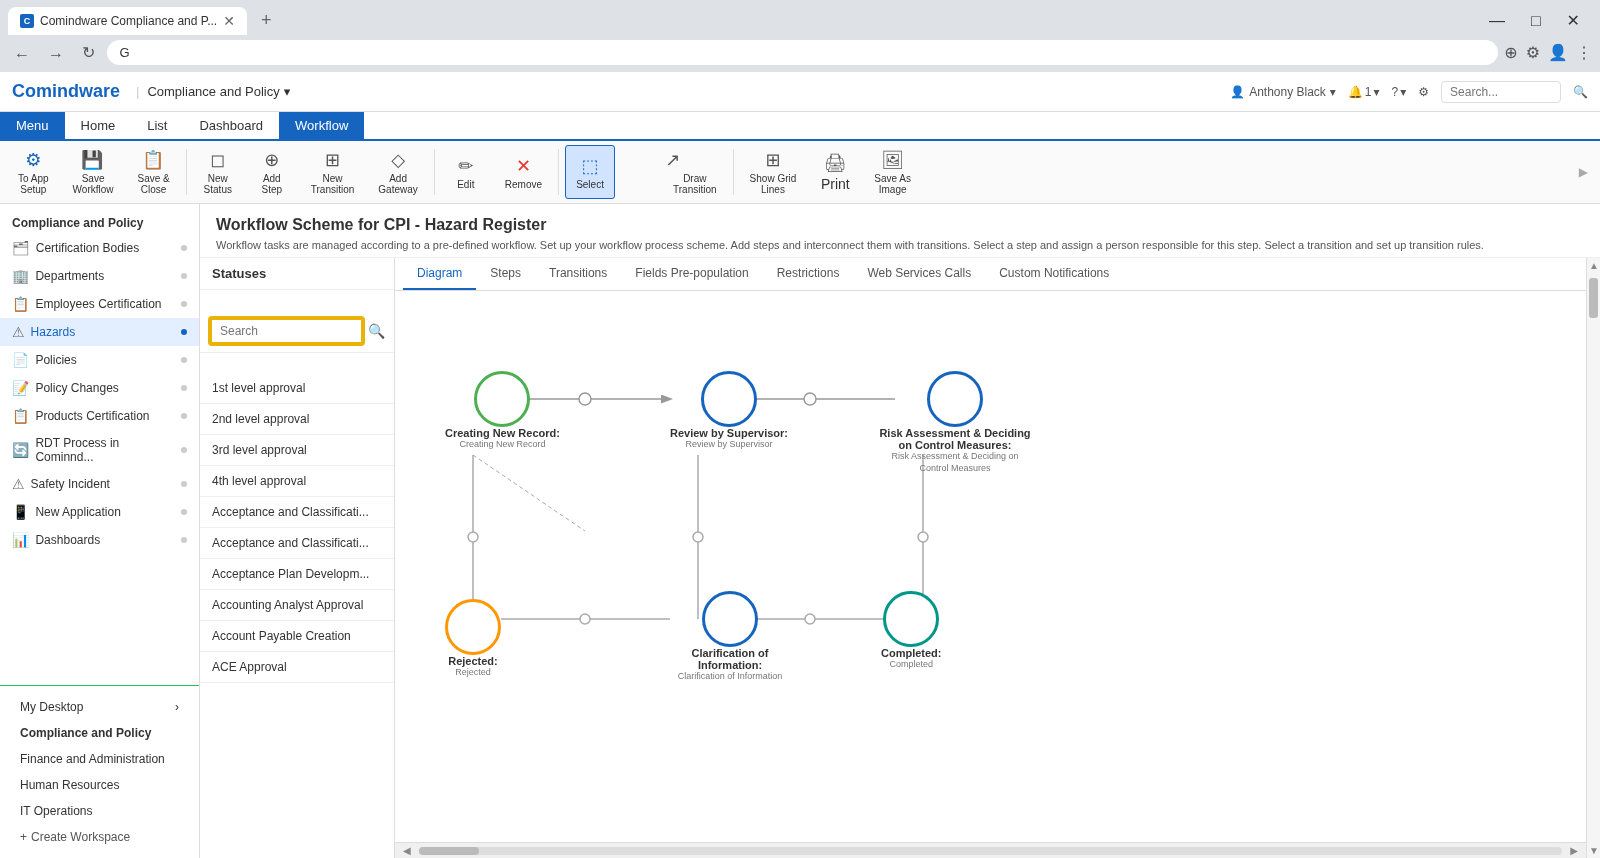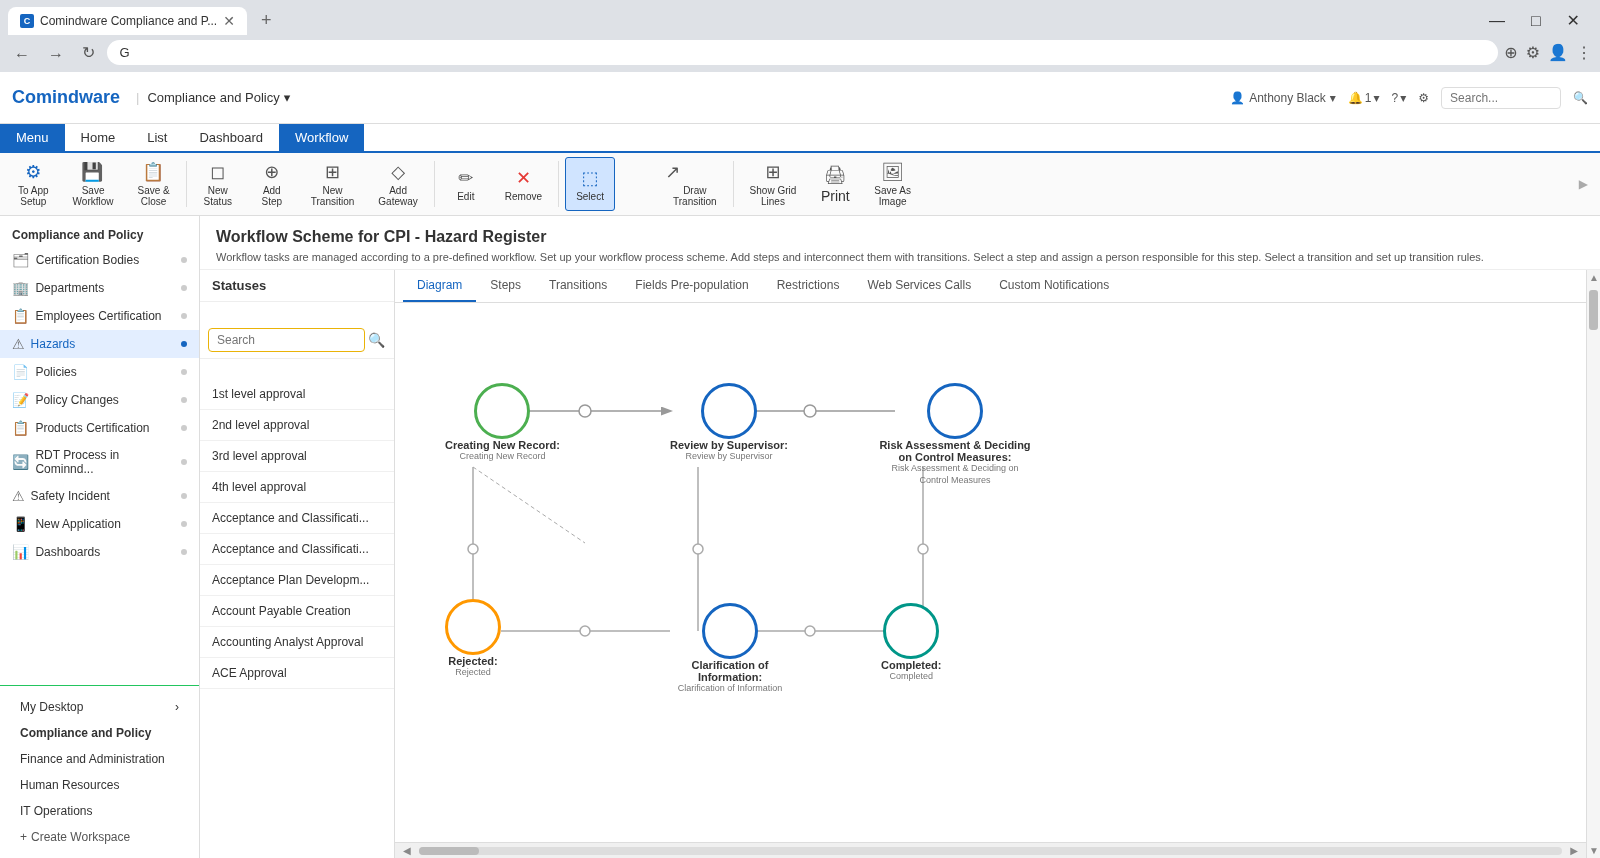--- a/index.html
+++ b/index.html
@@ -19,21 +19,21 @@
     .address-bar { background: #dee1e6; padding: 4px 8px 6px; display: flex; align-items: center; gap: 6px; }
     .nav-btn { background: none; border: none; font-size: 16px; color: #555; cursor: pointer; padding: 4px 6px; border-radius: 50%; }
     .url-bar { flex: 1; display: flex; align-items: center; background: white; border-radius: 20px; padding: 5px 12px; gap: 8px; }
     .url-text { flex: 1; font-size: 13px; color: #333; }
     .browser-icons { display: flex; gap: 8px; color: #555; font-size: 16px; }
 
     
     .app { height: calc(858px - 72px); display: flex; flex-direction: column; background: white; }
 
     
-    .app-header { background: white; border-bottom: 1px solid #ddd; padding: 0 12px; display: flex; align-items: center; height: 52px; }
+    .app-header { background: white; border-bottom: 1px solid #ddd; padding: 0 12px; display: flex; align-items: center; height: 40px; }
     .app-logo { color: #1565c0; font-size: 18px; font-weight: bold; margin-right: 16px; }
     .app-section-name { font-size: 13px; color: #333; display: flex; align-items: center; gap: 4px; cursor: pointer; }
     .header-right { margin-left: auto; display: flex; align-items: center; gap: 12px; font-size: 12px; color: #555; }
     .header-right .user { display: flex; align-items: center; gap: 4px; cursor: pointer; }
     .header-search { border: 1px solid #ddd; border-radius: 4px; padding: 3px 8px; font-size: 12px; width: 120px; color: #999; }
 
     
     .nav-tabs { background: white; display: flex; border-bottom: 2px solid #1565c0; }
     .nav-tab { padding: 6px 16px; font-size: 13px; cursor: pointer; color: #333; }
     .nav-tab.active { background: #1565c0; color: white; }
@@ -69,21 +69,21 @@
     .workflow-title { font-size: 16px; font-weight: bold; color: #333; }
     .workflow-desc { font-size: 11px; color: #555; margin-top: 4px; line-height: 1.4; }
 
     
     .content-split { display: flex; flex: 1; overflow: hidden; }
 
     
     .statuses-panel { width: 195px; border-right: 1px solid #ddd; display: flex; flex-direction: column; gap: 20px; }
     .statuses-header { padding: 8px 12px; font-size: 13px; font-weight: 600; color: #333; border-bottom: 1px solid #eee; }
     .statuses-search { display: flex; align-items: center; padding: 6px 8px; border-bottom: 1px solid #eee; gap: 4px; }
-    .statuses-search input { border: 1px solid #eab308; border-radius: 4px; padding: 4px 8px; font-size: 12px; flex: 1; width: 100%; }
+    .statuses-search input { border: 4px solid #eab308; border-radius: 4px; padding: 4px 8px; font-size: 12px; flex: 1; width: 100%; }
     .statuses-search .search-icon { color: #888; font-size: 14px; }
     .statuses-list { flex: 1; overflow-y: auto; position: relative; }
     .status-item { padding: 8px 12px; font-size: 12px; color: #333; border-bottom: 1px solid #f0f0f0; cursor: pointer; }
 
     
     .diagram-section { flex: 1; display: flex; flex-direction: column; overflow: hidden; }
     .diagram-tabs { display: flex; border-bottom: 1px solid #ddd; background: white; padding: 0 8px; }
     .diagram-tab { padding: 8px 14px; font-size: 12px; cursor: pointer; color: #555; border-bottom: 2px solid transparent; }
     .diagram-tab.active { color: #1565c0; border-bottom: 2px solid #1565c0; font-weight: 500; }
 
@@ -356,22 +356,22 @@
             <span class="search-icon">🔍</span>
           </div>
           <div class="statuses-list">
             <div class="status-item">1st level approval</div>
             <div class="status-item">2nd level approval</div>
             <div class="status-item">3rd level approval</div>
             <div class="status-item">4th level approval</div>
             <div class="status-item">Acceptance and Classificati...</div>
             <div class="status-item">Acceptance and Classificati...</div>
             <div class="status-item">Acceptance Plan Developm...</div>
+            <div class="status-item">Accounting Analyst Approval</div>
             <div class="status-item">Account Payable Creation</div>
-            <div class="status-item">Accounting Analyst Approval</div>
             <div class="status-item">ACE Approval</div>
           </div>
         </div>
 
         <div class="diagram-section">
           <div class="diagram-tabs">
             <div class="diagram-tab active">Diagram</div>
             <div class="diagram-tab">Steps</div>
             <div class="diagram-tab">Transitions</div>
             <div class="diagram-tab">Fields Pre-population</div>
@@ -428,21 +428,21 @@
                 <div class="wf-label-main">Review by Supervisor:</div>
                 <div class="wf-label-sub">Review by Supervisor</div>
               </div>
 
               <div class="wf-node" style="left:460px;top:60px;">
                 <div class="wf-circle blue"></div>
                 <div class="wf-label-main" style="max-width:160px;">Risk Assessment &amp; Deciding on Control Measures:</div>
                 <div class="wf-label-sub" style="max-width:140px;">Risk Assessment &amp; Deciding on Control Measures</div>
               </div>
 
-              <div class="wf-node" style="left:30px;top:276px;">
+              <div class="wf-node" style="left:30px;top:288px;">
                 <div class="wf-circle orange"></div>
                 <div class="wf-label-main">Rejected:</div>
                 <div class="wf-label-sub">Rejected</div>
               </div>
 
               <div class="wf-node" style="left:245px;top:280px;">
                 <div class="wf-circle blue"></div>
                 <div class="wf-label-main">Clarification of Information:</div>
                 <div class="wf-label-sub">Clarification of Information</div>
               </div>

